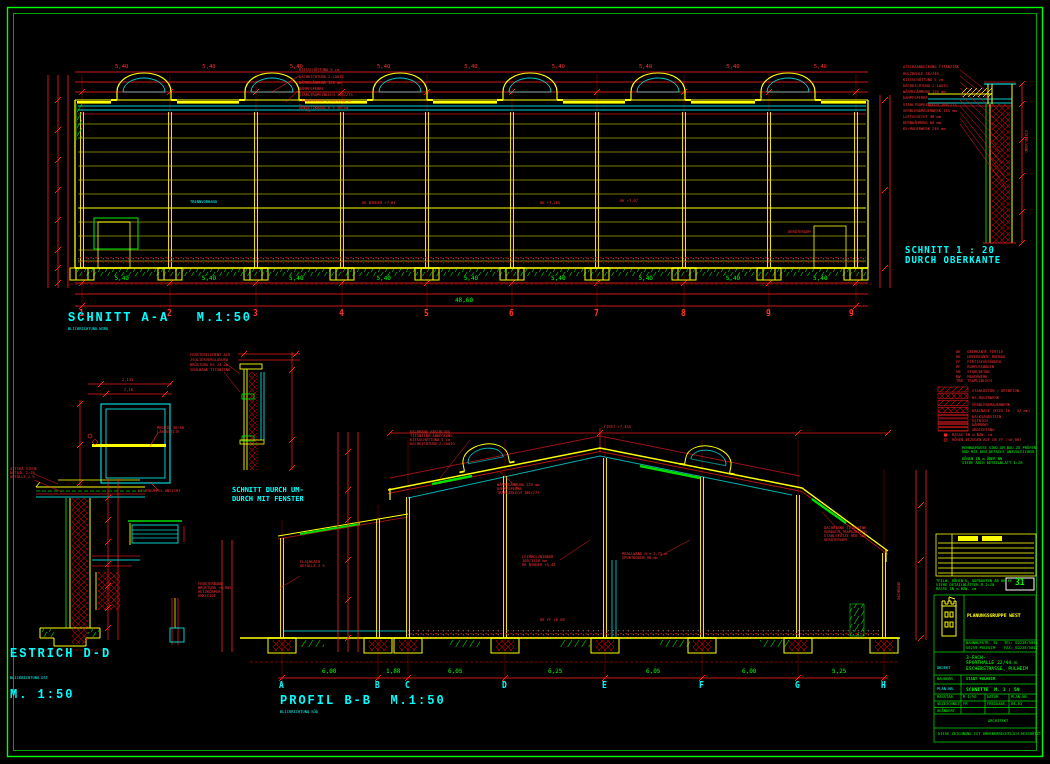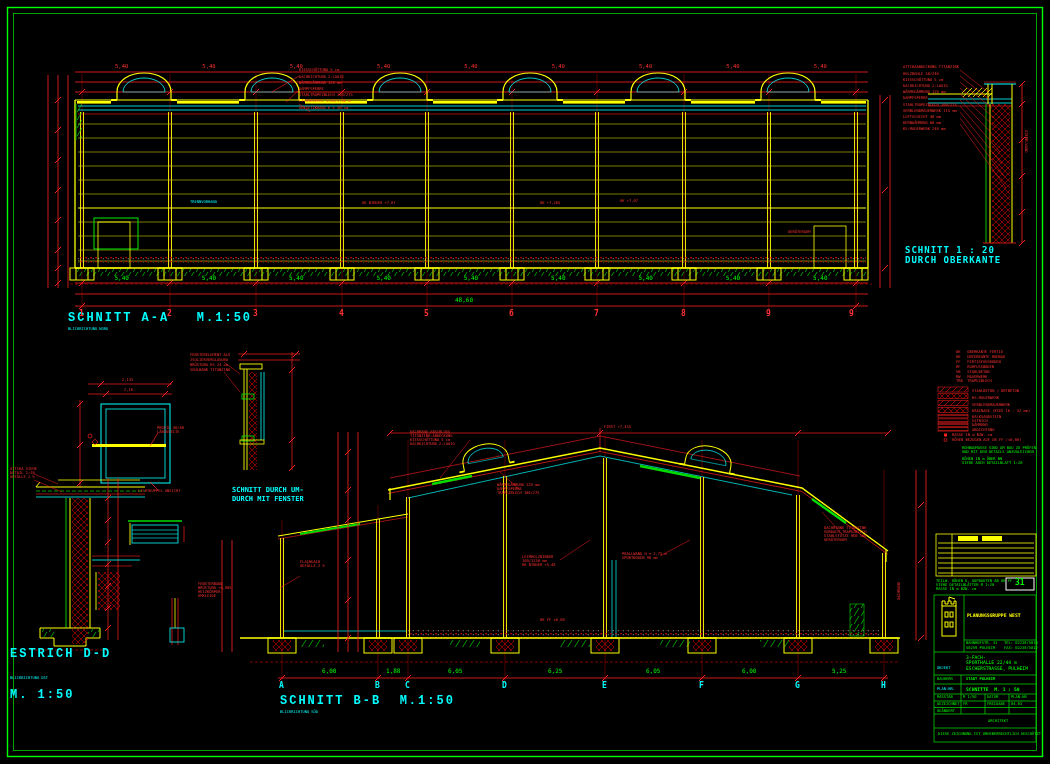--- a/index.html
+++ b/index.html
@@ -574,21 +574,21 @@
 
   <span class="lbl title3" style="left:232px;top:487px;">SCHNITT DURCH UM-</span>
   <span class="lbl title3" style="left:232px;top:496px;">DURCH MIT FENSTER</span>
   <div class="lbl rd micro m8" style="left:190px;top:352px;width:130px;"><div>FENSTERELEMENT ALU</div><div>ISOLIERVERGLASUNG</div><div>BRÜSTUNG KS 24 cm</div><div>SOHLBANK TITANZINK</div></div>
 
   <span class="lbl title" style="left:10px;top:648px;">ESTRICH D-D</span>
   <span class="lbl title" style="left:10px;top:661px;margin-top:28px;">M. 1:50</span>
   <span class="lbl cy micro" style="left:10px;top:676px;">BLICKRICHTUNG OST</span>
   <div class="lbl rd micro" style="left:10px;top:467px;width:100px;"><div>ATTIKA SIEHE</div><div>DETAIL 1:20</div><div>GEFÄLLE 2 %</div></div>
 
-  <span class="lbl title" style="left:280px;top:695px;"><span>SCHNITT B-B</span>  <span>M.1:50</span></span>
+  <span class="lbl title" style="left:280px;top:695px;"><span>PROFIL B-B</span>  <span>M.1:50</span></span>
   <span class="lbl cy micro" style="left:280px;top:710px;">BLICKRICHTUNG SÜD</span>
 
   <span class="lbl axc" style="left:279px;top:682px;">A</span>
   <span class="lbl axc" style="left:375px;top:682px;">B</span>
   <span class="lbl axc" style="left:405px;top:682px;">C</span>
   <span class="lbl axc" style="left:502px;top:682px;">D</span>
   <span class="lbl axc" style="left:602px;top:682px;">E</span>
   <span class="lbl axc" style="left:699px;top:682px;">F</span>
   <span class="lbl axc" style="left:795px;top:682px;">G</span>
   <span class="lbl axc" style="left:881px;top:682px;">H</span>

